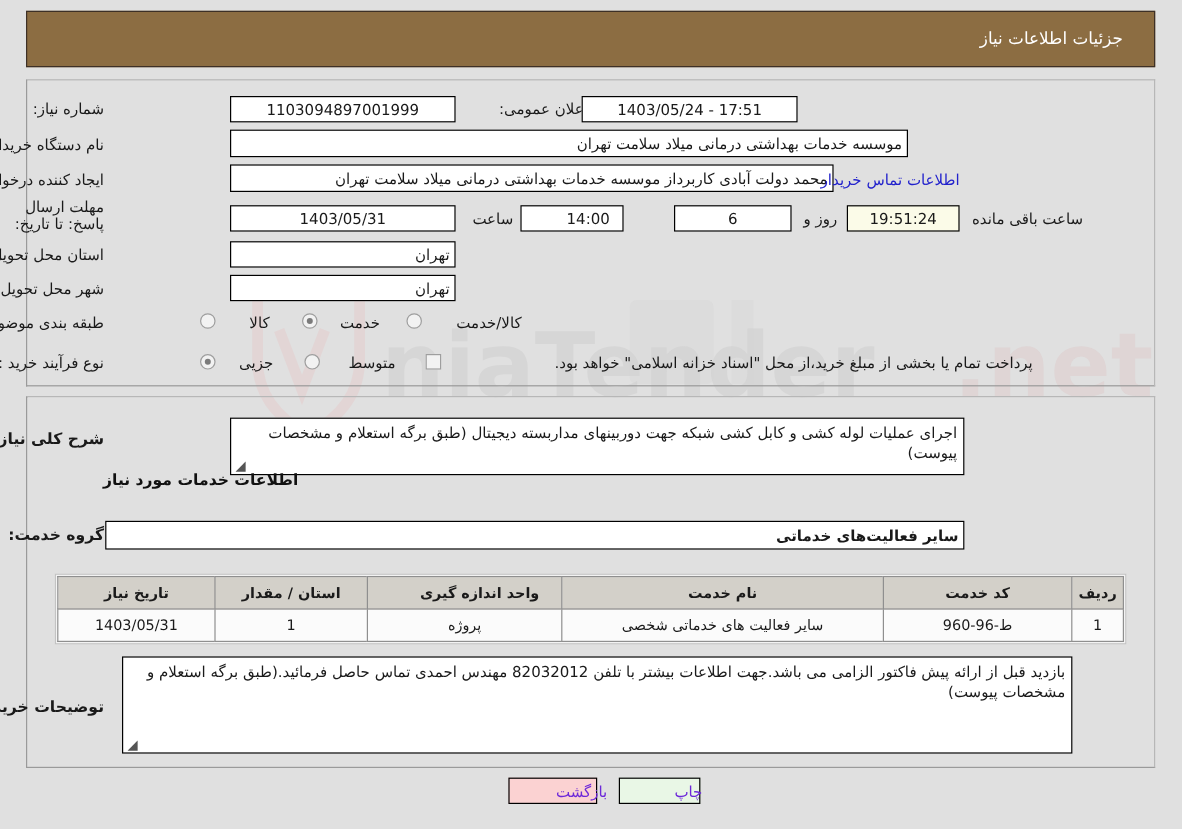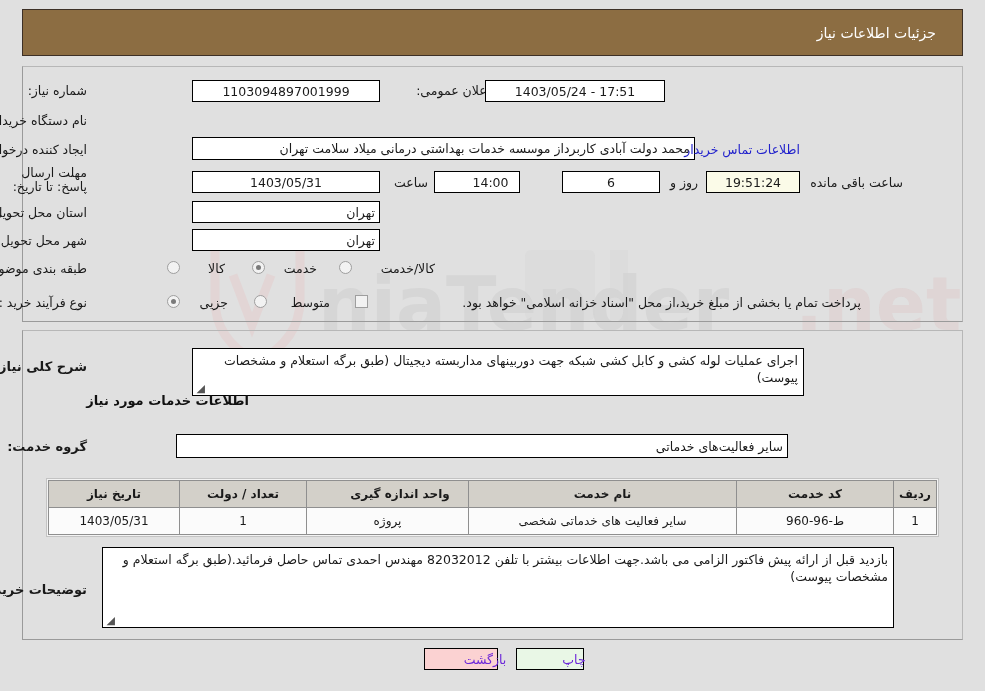--- a/index.html
+++ b/index.html
@@ -245,20 +245,21 @@
   <div class="panel" id="panel-top"></div>
 
   <div class="lbl" style="right:898px; top:84px;">شماره نیاز:</div>
   <div class="fld c" style="right:605px; top:80px; width:188px; height:22px;">1103094897001999</div>
 
   <div class="lbl" style="right:418px; top:84px;">تاریخ و ساعت اعلان عمومی:</div>
 
   <div class="fld c" style="left:485px; top:80px; width:180px; height:22px;">17:51 - 1403/05/24</div>
 
   <div class="lbl" style="right:898px; top:114px;">نام دستگاه خریدار:</div>
+  <div class="fld r" style="right:228px; top:108px; width:565px; height:23px; justify-content:flex-start;">موسسه خدمات بهداشتی درمانی میلاد سلامت تهران</div>
 
   <div class="lbl" style="right:898px; top:143px;">ایجاد کننده درخواست:</div>
   <div class="fld r" style="right:290px; top:137px; width:503px; height:23px; justify-content:flex-start;">محمد دولت آبادی کاربرداز موسسه خدمات بهداشتی درمانی میلاد سلامت تهران</div>
   <div class="link" style="right:185px; top:143px;">اطلاعات تماس خریدار</div>
 
   <div class="lbl" style="right:898px; top:166px; width:86px; white-space:normal; text-align:right;">مهلت ارسال پاسخ: تا تاریخ:</div>
   <div class="fld c" style="right:605px; top:171px; width:188px; height:22px;">1403/05/31</div>
   <div class="lbl" style="right:557px; top:176px;">ساعت</div>
   <div class="fld c" style="right:465px; top:171px; width:86px; height:22px;padding-left:31px;">14:00</div>
   <div class="fld c" style="right:325px; top:171px; width:98px; height:22px;">6</div>
@@ -293,31 +294,31 @@
 
   <div class="lbl lbl-b" style="right:898px; top:360px; font-size:13px;">شرح کلی نیاز:</div>
   <div class="ta" style="right:181px; top:348px; width:612px; height:48px;">
     <span>اجرای عملیات لوله کشی و کابل کشی شبکه جهت دوربینهای مداربسته دیجیتال (طبق برگه استعلام و مشخصات پیوست)</span>
     <span class="grip">◢</span>
   </div>
 
   <div class="sec-head" style="right:736px; top:393px;">اطلاعات خدمات مورد نیاز</div>
 
   <div class="lbl lbl-b" style="right:898px; top:440px; font-size:13px;">گروه خدمت:</div>
-  <div class="fld r" style="right:197px; top:434px; width:612px; height:24px;">سایر فعالیت‌های خدماتی</div>
+  <div class="fld r" style="right:181px; top:434px; width:716px; height:24px;font-weight:bold;">سایر فعالیت‌های خدماتی</div>
 
   <div class="tbl-wrap">
     <table class="items">
       <thead>
         <tr>
           <th style="width:34px;">ردیف</th>
           <th style="width:148px;">کد خدمت</th>
           <th>نام خدمت</th>
           <th style="width:128px;padding-left:29px;">واحد اندازه گیری</th>
-          <th style="width:118px;">تعداد / دولت</th>
+          <th style="width:118px;">استان / مقدار</th>
           <th style="width:122px;">تاریخ نیاز</th>
         </tr>
       </thead>
       <tbody>
         <tr>
           <td>1</td>
           <td>ط-96-960</td>
           <td>سایر فعالیت های خدماتی شخصی</td>
           <td>پروژه</td>
           <td>1</td>

